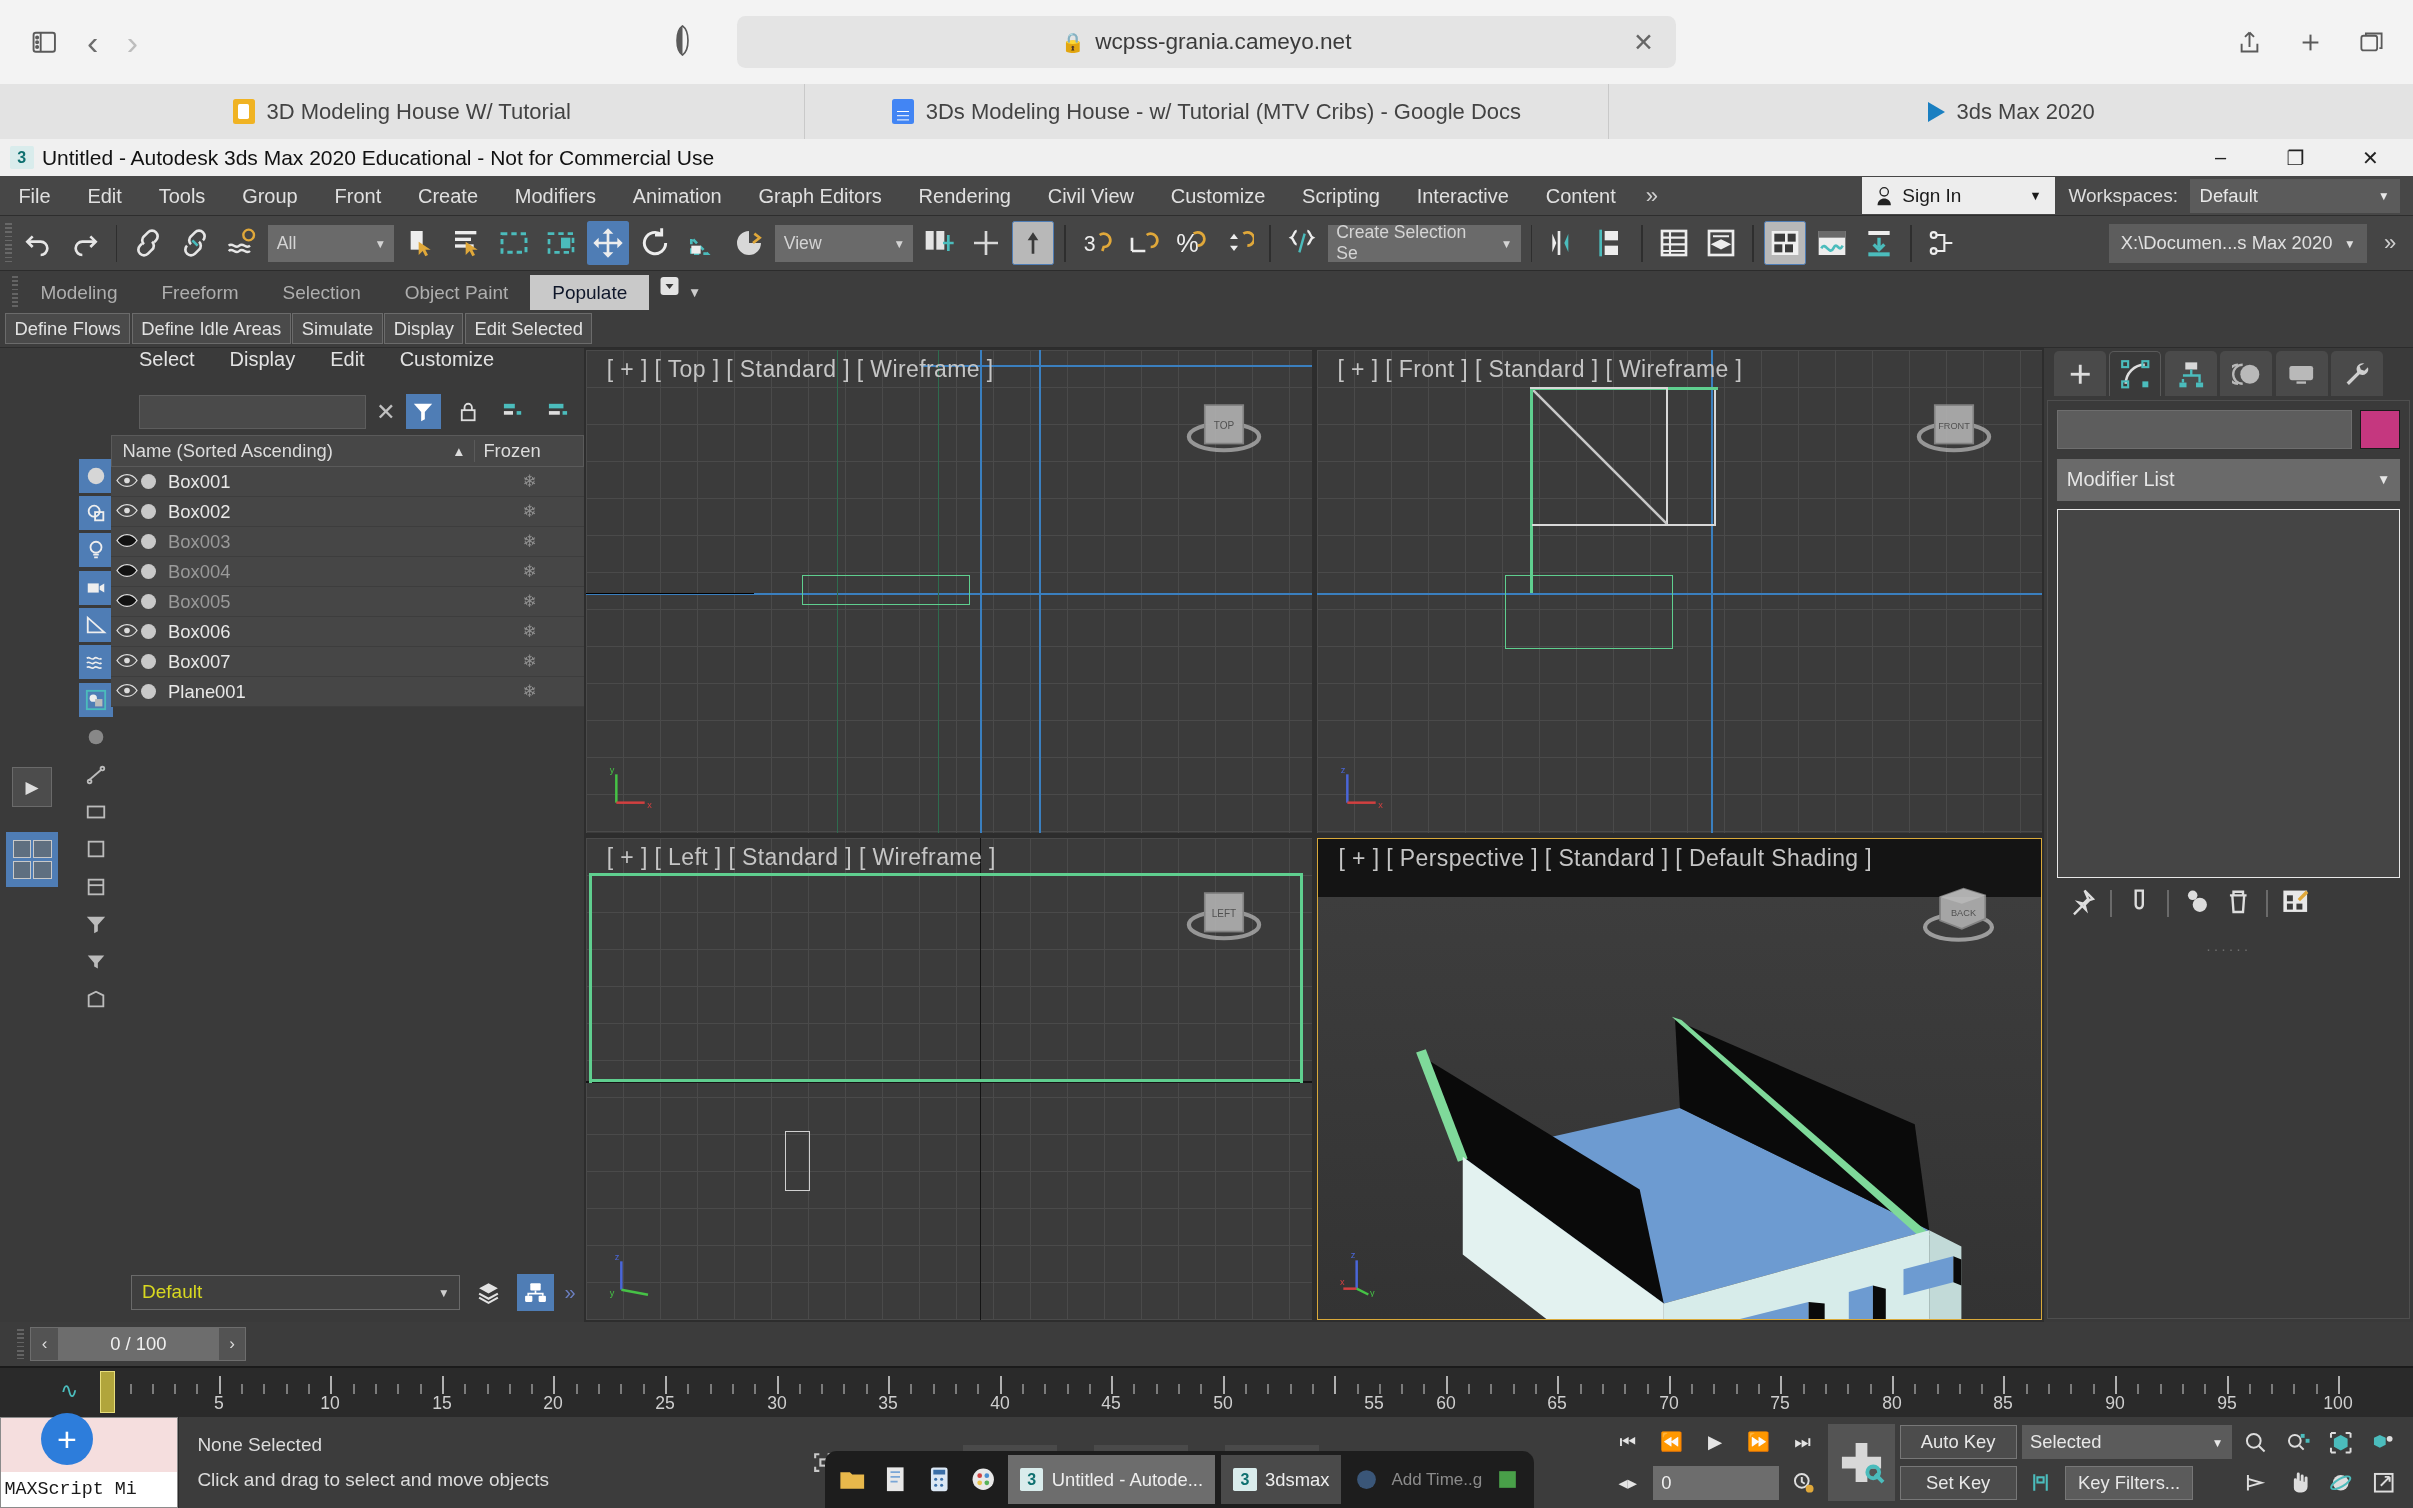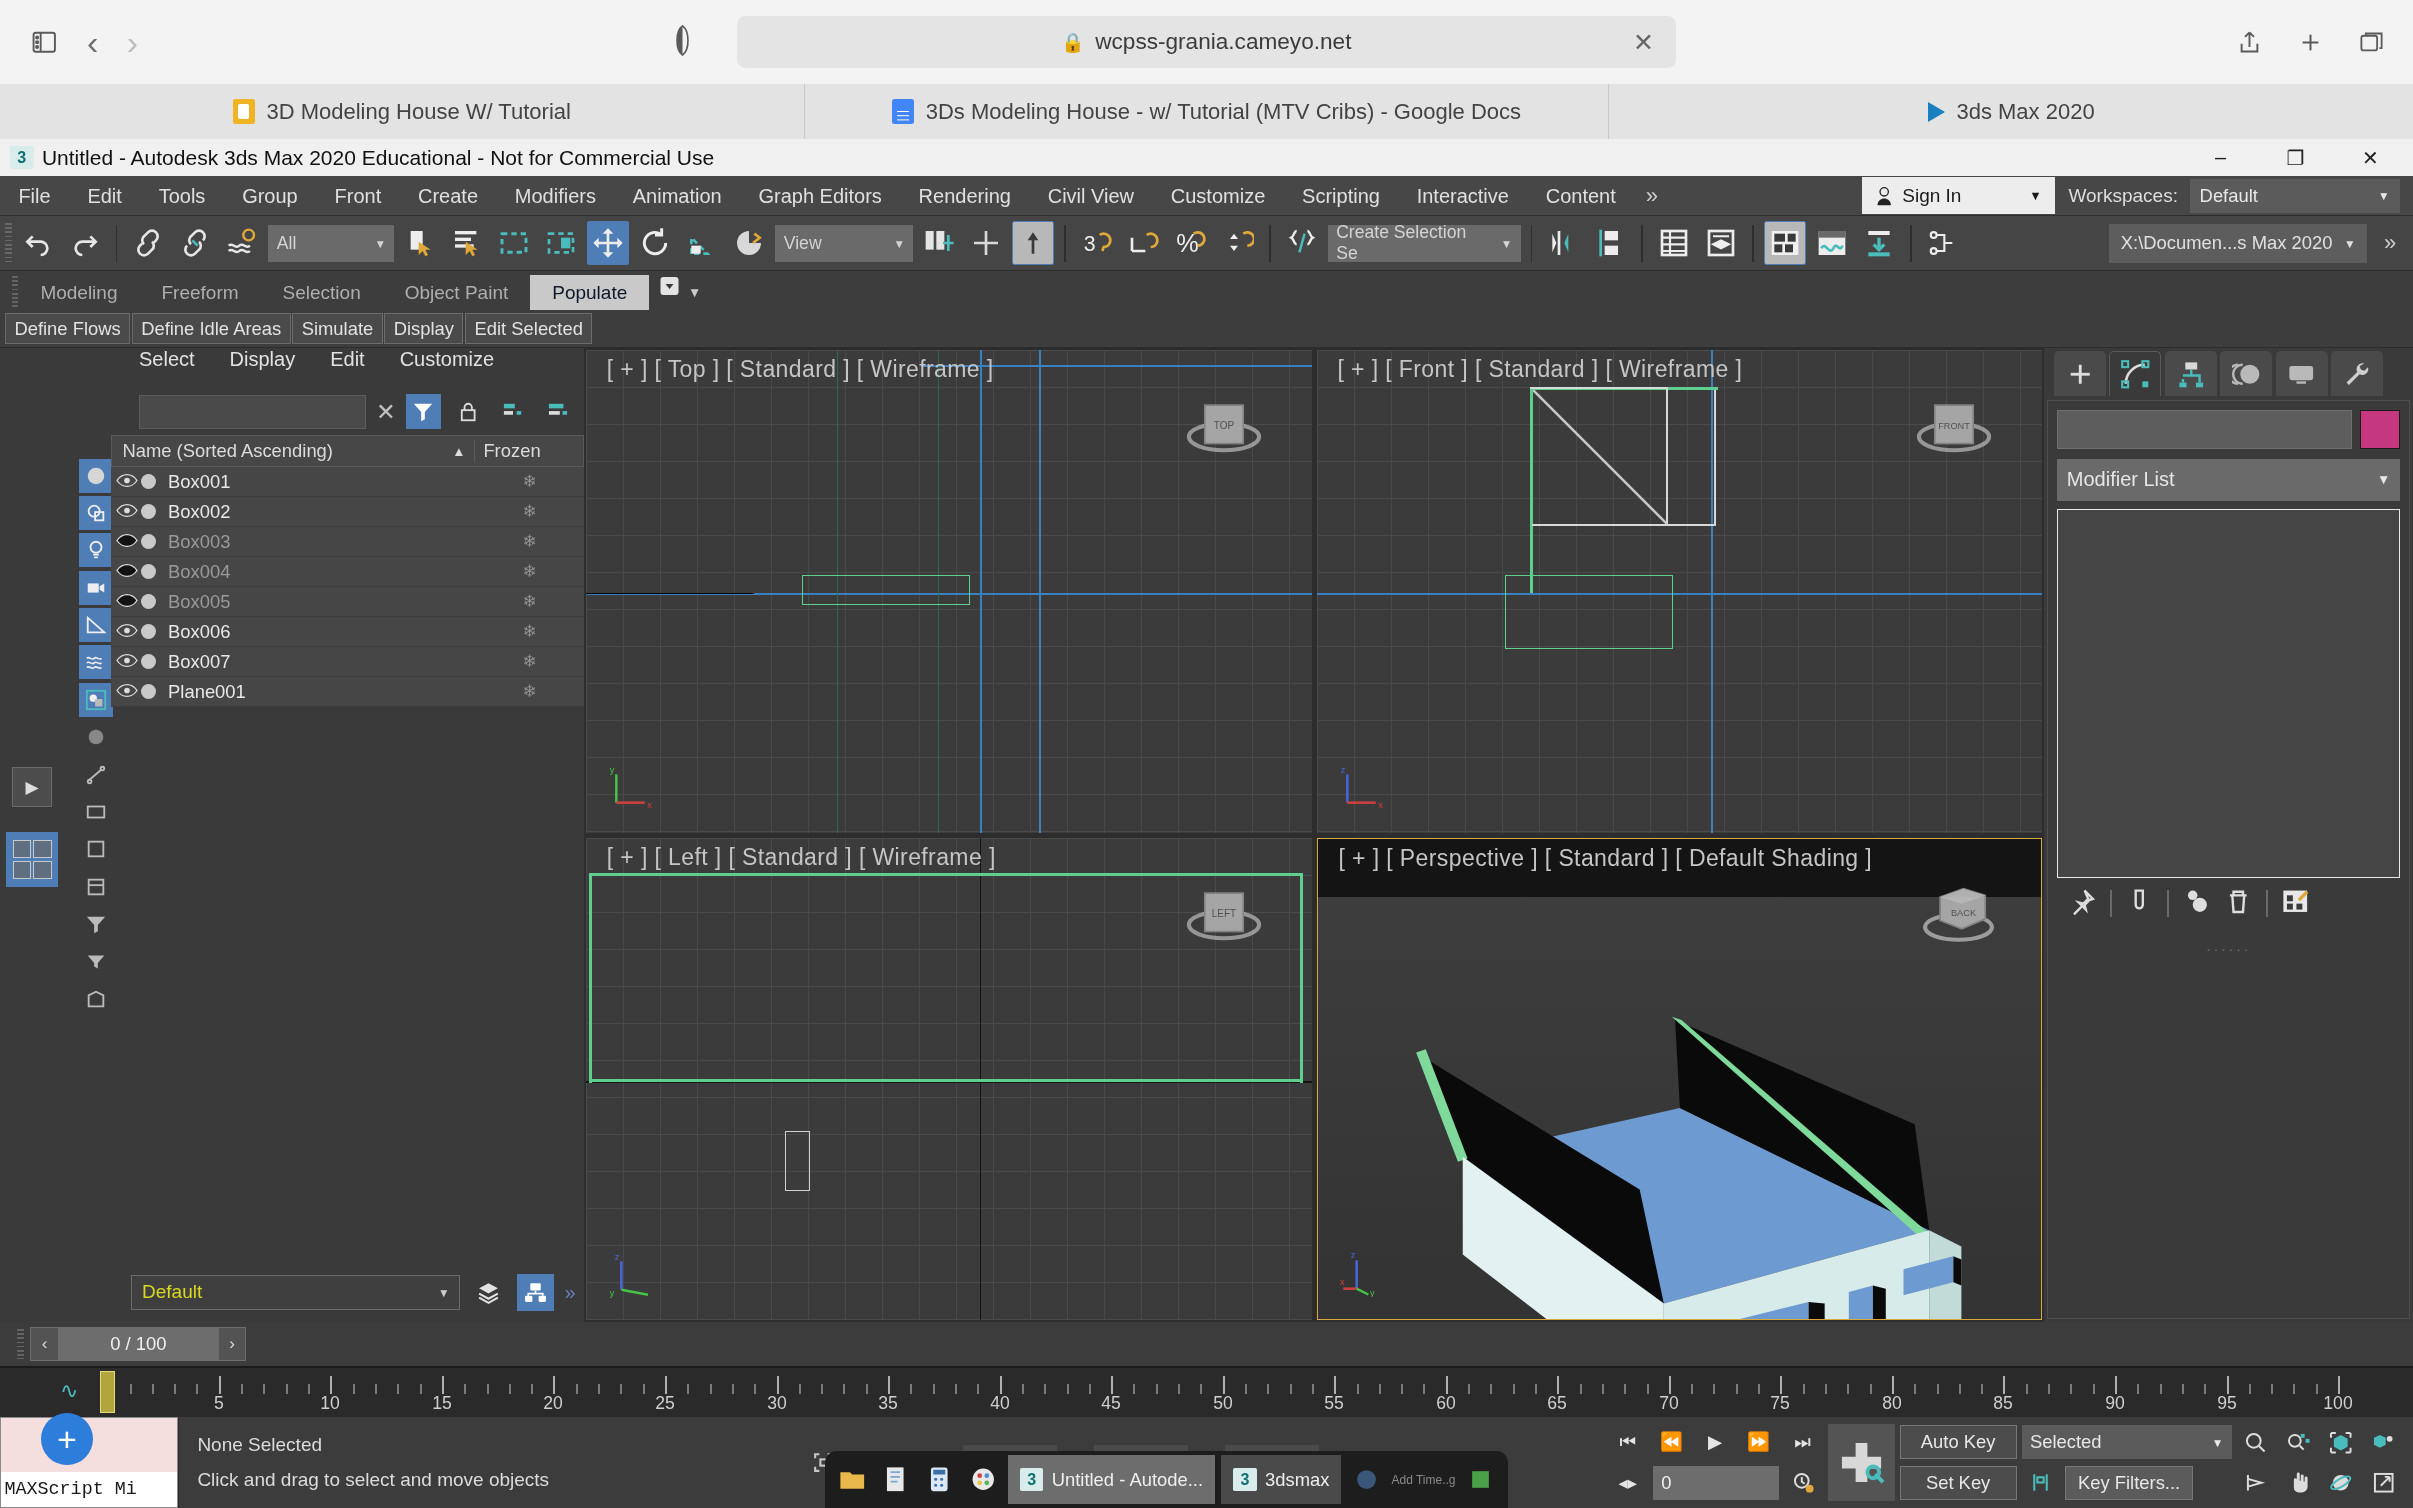--- a/index.html
+++ b/index.html
@@ -1098,21 +1098,21 @@
         <span class="tick" style="left: 1156px;"></span>
         <span class="tick" style="left: 1178px;"></span>
         <span class="tick" style="left: 1200px;"></span>
         <span class="tick major" style="left: 1223px;"></span>
         <span class="ticklabel" style="left: 1223px;">50</span>
         <span class="tick" style="left: 1245px;"></span>
         <span class="tick" style="left: 1267px;"></span>
         <span class="tick" style="left: 1290px;"></span>
         <span class="tick" style="left: 1312px;"></span>
         <span class="tick major" style="left: 1334px;"></span>
-        <span class="ticklabel" style="left: 1334px;">55</span>
+        <span class="ticklabel" style="left: 1374px;">55</span>
         <span class="tick" style="left: 1357px;"></span>
         <span class="tick" style="left: 1379px;"></span>
         <span class="tick" style="left: 1401px;"></span>
         <span class="tick" style="left: 1423px;"></span>
         <span class="tick major" style="left: 1446px;"></span>
         <span class="ticklabel" style="left: 1446px;">60</span>
         <span class="tick" style="left: 1468px;"></span>
         <span class="tick" style="left: 1490px;"></span>
         <span class="tick" style="left: 1513px;"></span>
         <span class="tick" style="left: 1535px;"></span>
@@ -1338,21 +1338,21 @@
       </span>
       <span class="tb-app">
         <span class="max-logo" style="margin:0">3</span>
         <span>3dsmax</span>
       </span>
       <span class="tb-ic">
           <svg width="25" height="25" viewBox="0 0 24 24">
             <circle cx="12" cy="12" r="9" fill="#4f7db5" opacity=".6"></circle>
           </svg>
         </span>
-      <span style="color:#8a8a8a;font-size:12px">Add Time..g</span>
+      <span style="color:#8a8a8a;font-size:17px">Add Time..g</span>
       <span class="tb-ic">
           <svg width="25" height="25" viewBox="0 0 24 24">
             <rect x="4" y="4" width="16" height="16" fill="#49a049"></rect>
           </svg>
         </span>
     </div>
   </div>
 </div>
 
 

